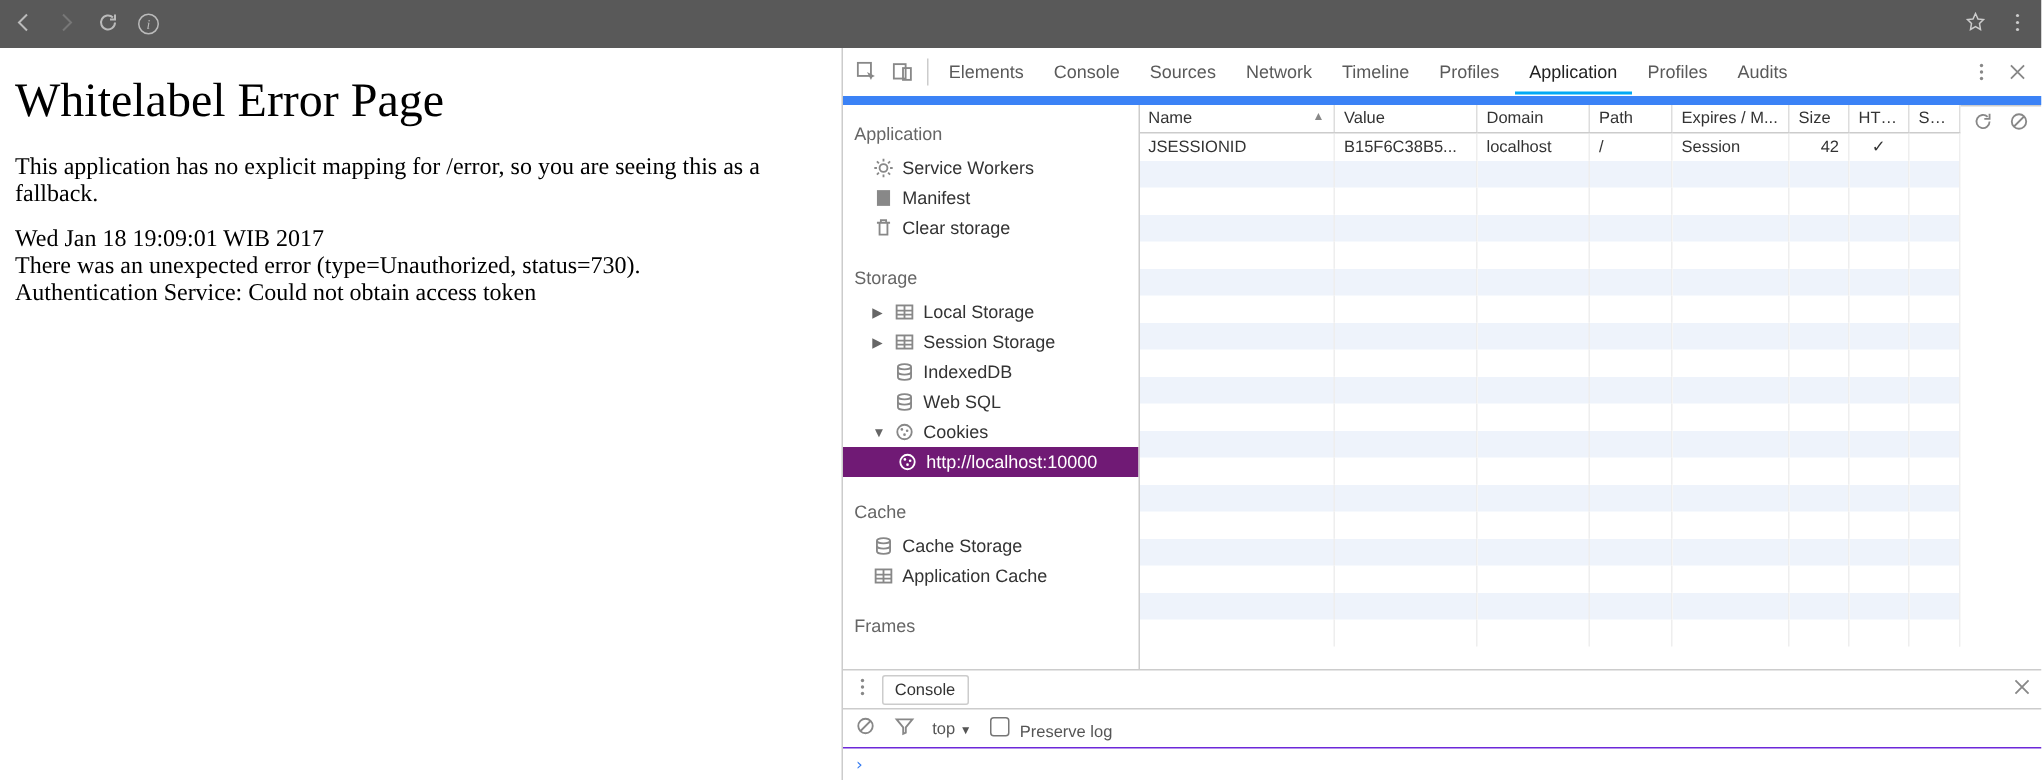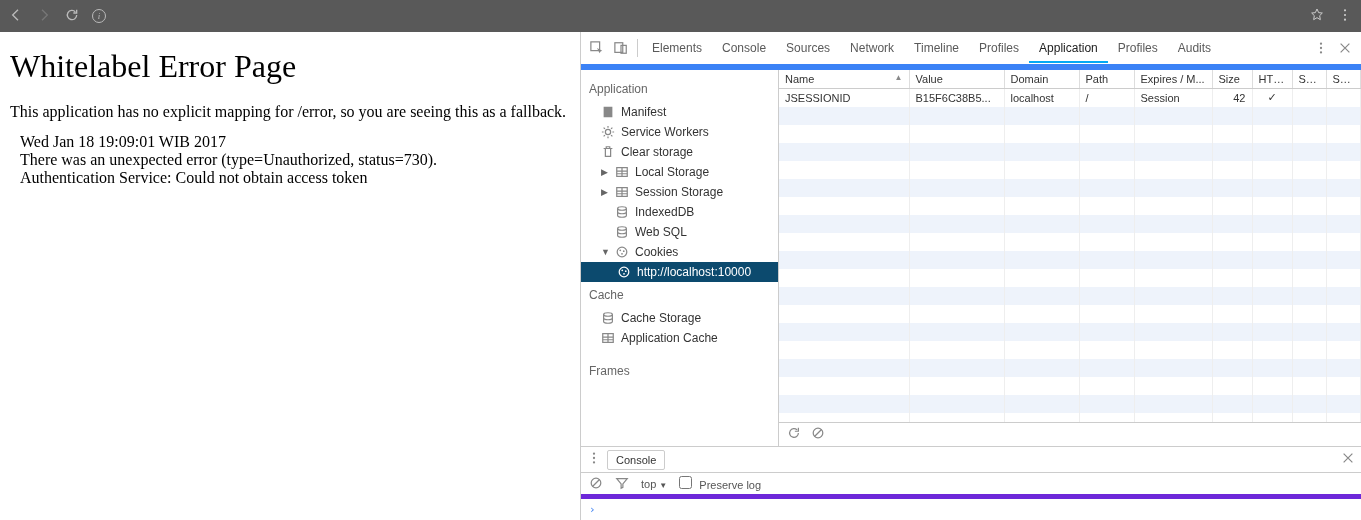--- a/index.html
+++ b/index.html
@@ -16,60 +16,60 @@
 .star-icon { fill: none; stroke: #ccc; stroke-width: 1.5; }
 .dots-icon circle { fill: #ccc; }
 
 
 .main-split { display: flex; height: calc(100% - 32px); }
 
 
 .page-content { width: 580px; padding: 16px 10px; font-family: "Times New Roman", serif; font-size: 16px; color: #000; }
 .page-content h1 { font-size: 32px; font-weight: normal; margin-bottom: 18px; }
 .page-content p { margin-bottom: 12px; }
-.page-content .line { display: block; margin-left: 10px; }
+.page-content .line { display: block; }
 
 
 .devtools { flex: 1; border-left: 1px solid #ccc; display: flex; flex-direction: column; background: #fff; font-size: 12px; color: #333; }
 
 
 .dt-tabs { height: 28px; border-bottom: 6px solid #3b82f6; display: flex; align-items: center; padding: 16px 4px; }
 .dt-tabs .tab-icon { width: 16px; height: 16px; margin: 0 4px; display: flex; align-items: center; justify-content: center; }
 .dt-tabs .tab { padding: 0 10px; height: 28px; display: flex; align-items: center; color: #5a5a5a; cursor: default; }
 .dt-tabs .tab.active { color: #222; border-bottom: 2px solid #03a9f4; margin-bottom: -1px; }
 .dt-tabs .spacer { flex: 1; }
 
 
 .app-body { flex: 1; display: flex; overflow: hidden; }
 
 
 .app-sidebar { width: 198px; border-right: 1px solid #ccc; overflow-y: auto; padding-top: 6px; }
 .app-sidebar .section-title { color: #666; padding: 6px 8px; font-size: 12px; }
 .app-sidebar .tree-item { display: flex; align-items: center; padding: 3px 8px 3px 20px; gap: 6px; color: #333; }
 .app-sidebar .tree-item.child { padding-left: 36px; }
-.app-sidebar .tree-item.selected { background: #0c4a6e; color: #fff; }
+.app-sidebar .tree-item.selected { background: #701a75; color: #fff; }
 .app-sidebar .tree-item .caret { width: 8px; font-size: 9px; color: #666; }
 .side-icon { width: 14px; height: 14px; display: inline-flex; }
 
 
-.cookie-area { flex: 1; display: flex; flex-direction: column; }
+.cookie-area { flex: 1; display: flex; flex-direction: row; }
 .cookie-table { flex: 1; overflow: auto; font-size: 11px; }
 .cookie-table table { width: 100%; border-collapse: collapse; table-layout: fixed; }
 .cookie-table th { text-align: left; font-weight: normal; padding: 3px 6px; border-right: 1px solid #ddd; border-bottom: 1px solid #ccc; background: #fff; color: #333; white-space: nowrap; overflow: hidden; text-overflow: ellipsis; }
 .cookie-table th .sort-arrow { font-size: 8px; color: #888; float: right; }
 .cookie-table td { padding: 2px 6px; border-right: 1px solid #eee; white-space: nowrap; overflow: hidden; text-overflow: ellipsis; height: 18px; }
 .cookie-table tr.odd td { background: #eef3fb; }
 .cookie-table tr.even td { background: #fff; }
 .cookie-toolbar { height: 24px; border-top: 1px solid #ccc; display: flex; align-items: center; padding: 0 8px; gap: 10px; }
 
 
 .console-drawer { border-top: 1px solid #ccc; }
 .console-tabs { height: 26px; display: flex; align-items: center; padding: 0 6px; gap: 6px; border-bottom: 1px solid #ccc; }
 .console-tabs .ctab { padding: 3px 8px; border: 1px solid #ccc; border-radius: 2px; font-size: 11px; }
-.console-toolbar { height: 26px; display: flex; align-items: center; padding: 0 8px; gap: 12px; border-bottom: 5px solid #6d28d9; font-size: 11px; color: #555; }
+.console-toolbar { height: 26px; display: flex; align-items: center; padding: 0 8px; gap: 12px; border-bottom: 1px solid #6d28d9; font-size: 11px; color: #555; }
 .console-toolbar input[type=checkbox] { margin: 0 4px 0 0; }
 .console-prompt { padding: 4px 8px; color: #367cf1; font-family: Menlo, monospace; font-size: 11px; }
 
 .tri-down { font-size: 8px; }
 .check { text-align: center; }
 .right { text-align: right; }
 
 svg.mini { width: 14px; height: 14px; }
 .gray-stroke { stroke: #888; fill: none; stroke-width: 1.4; }
 .gray-fill { fill: #888; }
@@ -161,38 +161,39 @@
           </svg>
       </div>
     </div>
 
     <div class="app-body">
 
       <div class="app-sidebar">
         <div class="section-title">Application</div>
         <div class="tree-item">
           <svg class="mini side-icon" viewBox="0 0 16 16">
-              <rect x="3" y="2" width="10" height="12" class="gray-fill"></rect>
-            </svg>
-          <span>Manifest</span>
-        </div>
-        <div class="tree-item">
-          <svg class="mini side-icon" viewBox="0 0 16 16">
               <circle cx="8" cy="8" r="3" class="gray-stroke"></circle>
               <path d="M8 1v2M8 13v2M1 8h2M13 8h2M3 3l1.5 1.5M11.5 11.5L13 13M13 3l-1.5 1.5M4.5 11.5L3 13" class="gray-stroke"></path>
             </svg>
           <span>Service Workers</span>
         </div>
         <div class="tree-item">
           <svg class="mini side-icon" viewBox="0 0 16 16">
+              <rect x="3" y="2" width="10" height="12" class="gray-fill"></rect>
+            </svg>
+          <span>Manifest</span>
+        </div>
+        <div class="tree-item">
+          <svg class="mini side-icon" viewBox="0 0 16 16">
               <path d="M3 4h10M5 4v9h6V4M6 4V2h4v2" class="gray-stroke"></path>
             </svg>
           <span>Clear storage</span>
         </div>
 
+        <div class="section-title" style="margin-top:10px">Storage</div>
         <div class="tree-item">
           <span class="caret">▶</span>
           <svg class="mini side-icon" viewBox="0 0 16 16">
               <rect x="2" y="3" width="12" height="10" class="gray-stroke"></rect>
               <path d="M2 7h12M2 10h12M8 3v10" class="gray-stroke"></path>
             </svg>
           <span>Local Storage</span>
         </div>
         <div class="tree-item">
           <span class="caret">▶</span>
@@ -233,21 +234,21 @@
         <div class="tree-item child selected">
           <svg class="mini side-icon" viewBox="0 0 16 16">
               <circle cx="8" cy="8" r="5.5" stroke="#fff" fill="none" stroke-width="1.4"></circle>
               <circle cx="6" cy="6" r="1" fill="#fff"></circle>
               <circle cx="10" cy="7" r="1" fill="#fff"></circle>
               <circle cx="8" cy="10" r="1" fill="#fff"></circle>
             </svg>
           <span>http://localhost:10000</span>
         </div>
 
-        <div class="section-title" style="">Cache</div>
+        <div class="section-title" style="margin-top:10px">Cache</div>
         <div class="tree-item">
           <svg class="mini side-icon" viewBox="0 0 16 16">
               <ellipse cx="8" cy="4" rx="5" ry="2" class="gray-stroke"></ellipse>
               <path d="M3 4v8c0 1.1 2.2 2 5 2s5-.9 5-2V4" class="gray-stroke"></path>
               <path d="M3 8c0 1.1 2.2 2 5 2s5-.9 5-2" class="gray-stroke"></path>
             </svg>
           <span>Cache Storage</span>
         </div>
         <div class="tree-item">
           <svg class="mini side-icon" viewBox="0 0 16 16">

